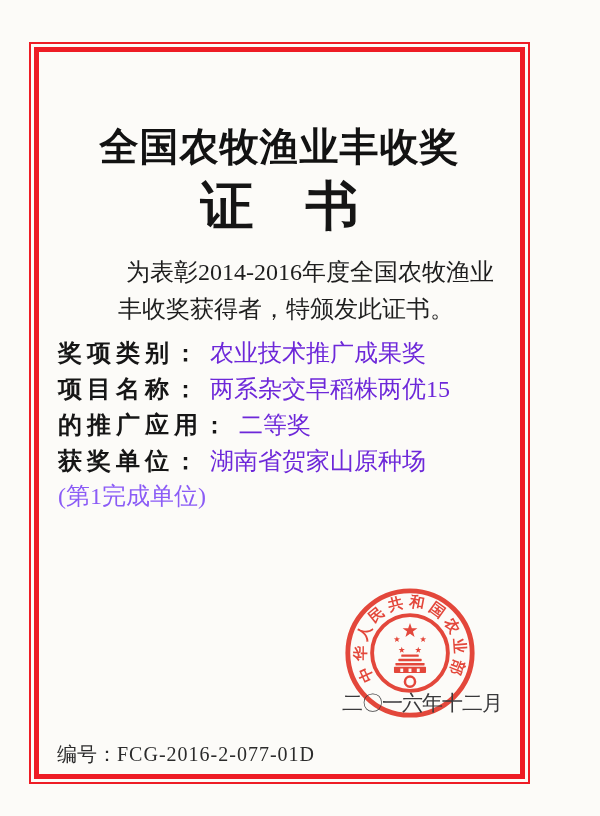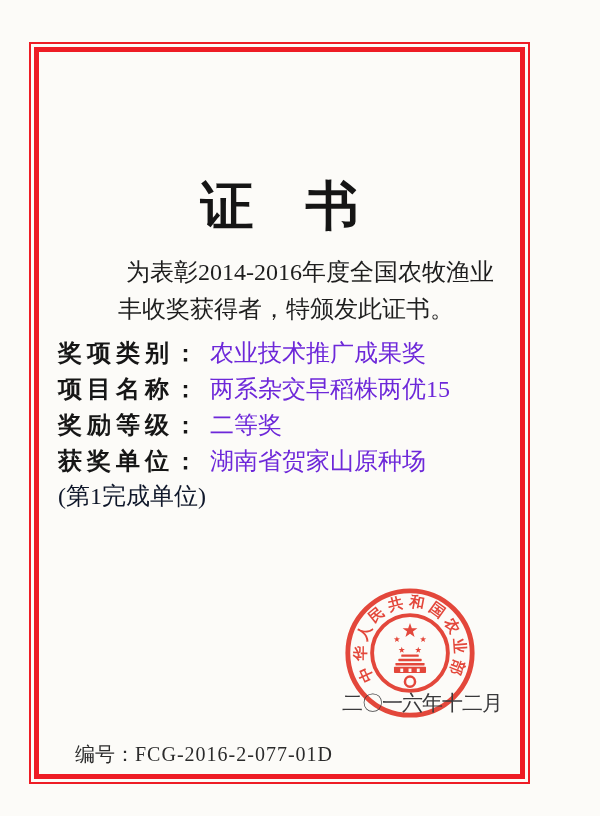--- a/index.html
+++ b/index.html
@@ -90,21 +90,21 @@
   }
   .row-cont {
     padding-left: 157px;
     font-size: 24px;
     line-height: 35px;
     color: #2a2a2a;
   }
   .unit-note {
     font-size: 24px;
     line-height: 35px;
-    color: #0f172a;
+    color: #8b5cf6;
   }
   .seal {
     position: absolute;
     left: 311px; top: 541px;
     width: 136px; height: 136px;
     z-index: 2;
     opacity: 0.93;
   }
   .seal-ring { fill: none; stroke-width: 5; }
   .seal-text {
@@ -118,34 +118,35 @@
     left: 311px; top: 645px;
     width: 180px;
     font-size: 21px;
     letter-spacing: -1px;
     color: #39393b;
     z-index: 3;
     white-space: nowrap;
   }
   .serial {
     position: absolute;
-    left: 44px; top: 697px;
+    left: 26px; top: 697px;
     font-size: 20px;
     color: #2b2b2b;
     white-space: nowrap;
   }
   .serial-code { letter-spacing: 1px; }
 </style>
 </head>
 <body>
 
 <div class="page">
   <div class="cert">
     <div class="cert-inner"></div>
 
+    <div class="title">全国农牧渔业丰收奖</div>
 
     <div class="subtitle">
       <span>证</span>
       <span>书</span>
     </div>
 
     <div class="text-block">
       <div class="intro">
         <span class="intro-line indent">为表彰2014-2016年度全国农牧渔业</span>
         <span class="intro-line">丰收奖获得者，特颁发此证书。</span>
@@ -157,21 +158,21 @@
           <span class="fvalue">农业技术推广成果奖</span>
       </div>
 
       <div class="row">
         <span class="flabel">项目名称</span>
           <span class="fcolon">：</span>
           <span class="fvalue">两系杂交早稻株两优15</span>
       </div>
 
       <div class="row">
-        <span class="flabel">奖励等级</span>
+        <span class="flabel">的推广应用</span>
           <span class="fcolon">：</span>
           <span class="fvalue">二等奖</span>
       </div>
 
       <div class="row">
         <span class="flabel">获奖单位</span>
           <span class="fcolon">：</span>
           <span class="fvalue">湖南省贺家山原种场</span>
       </div>
 

